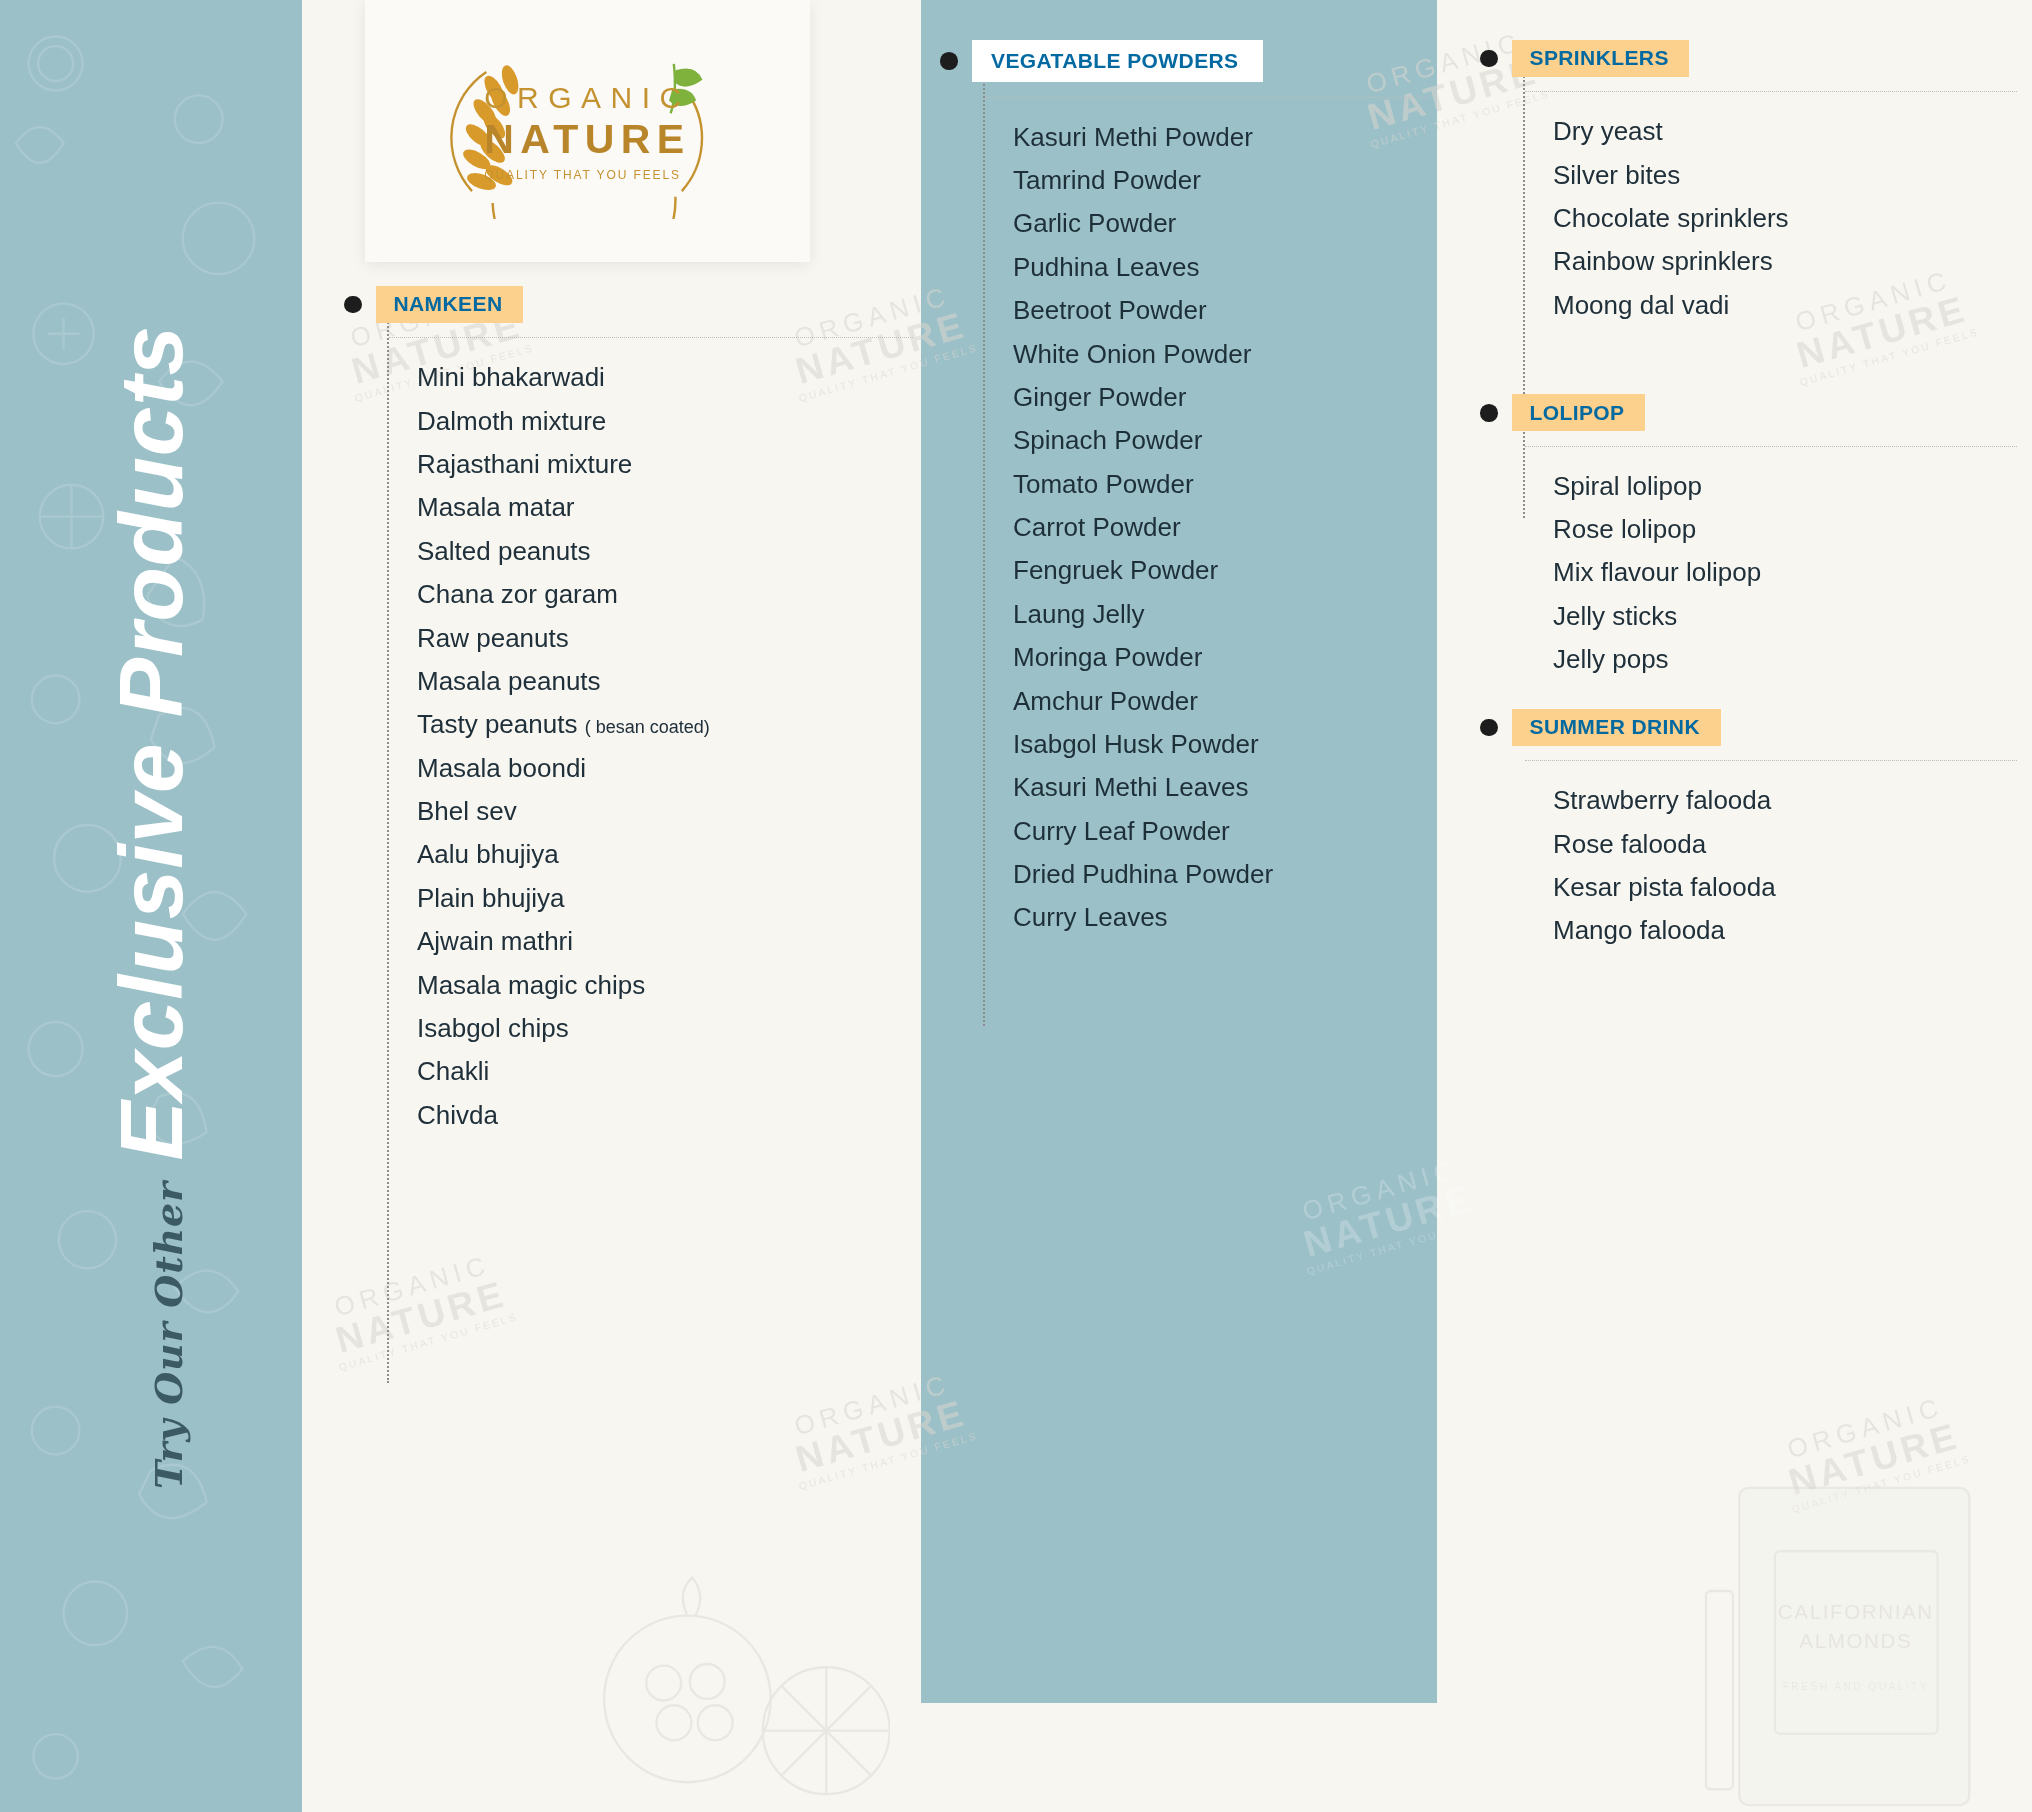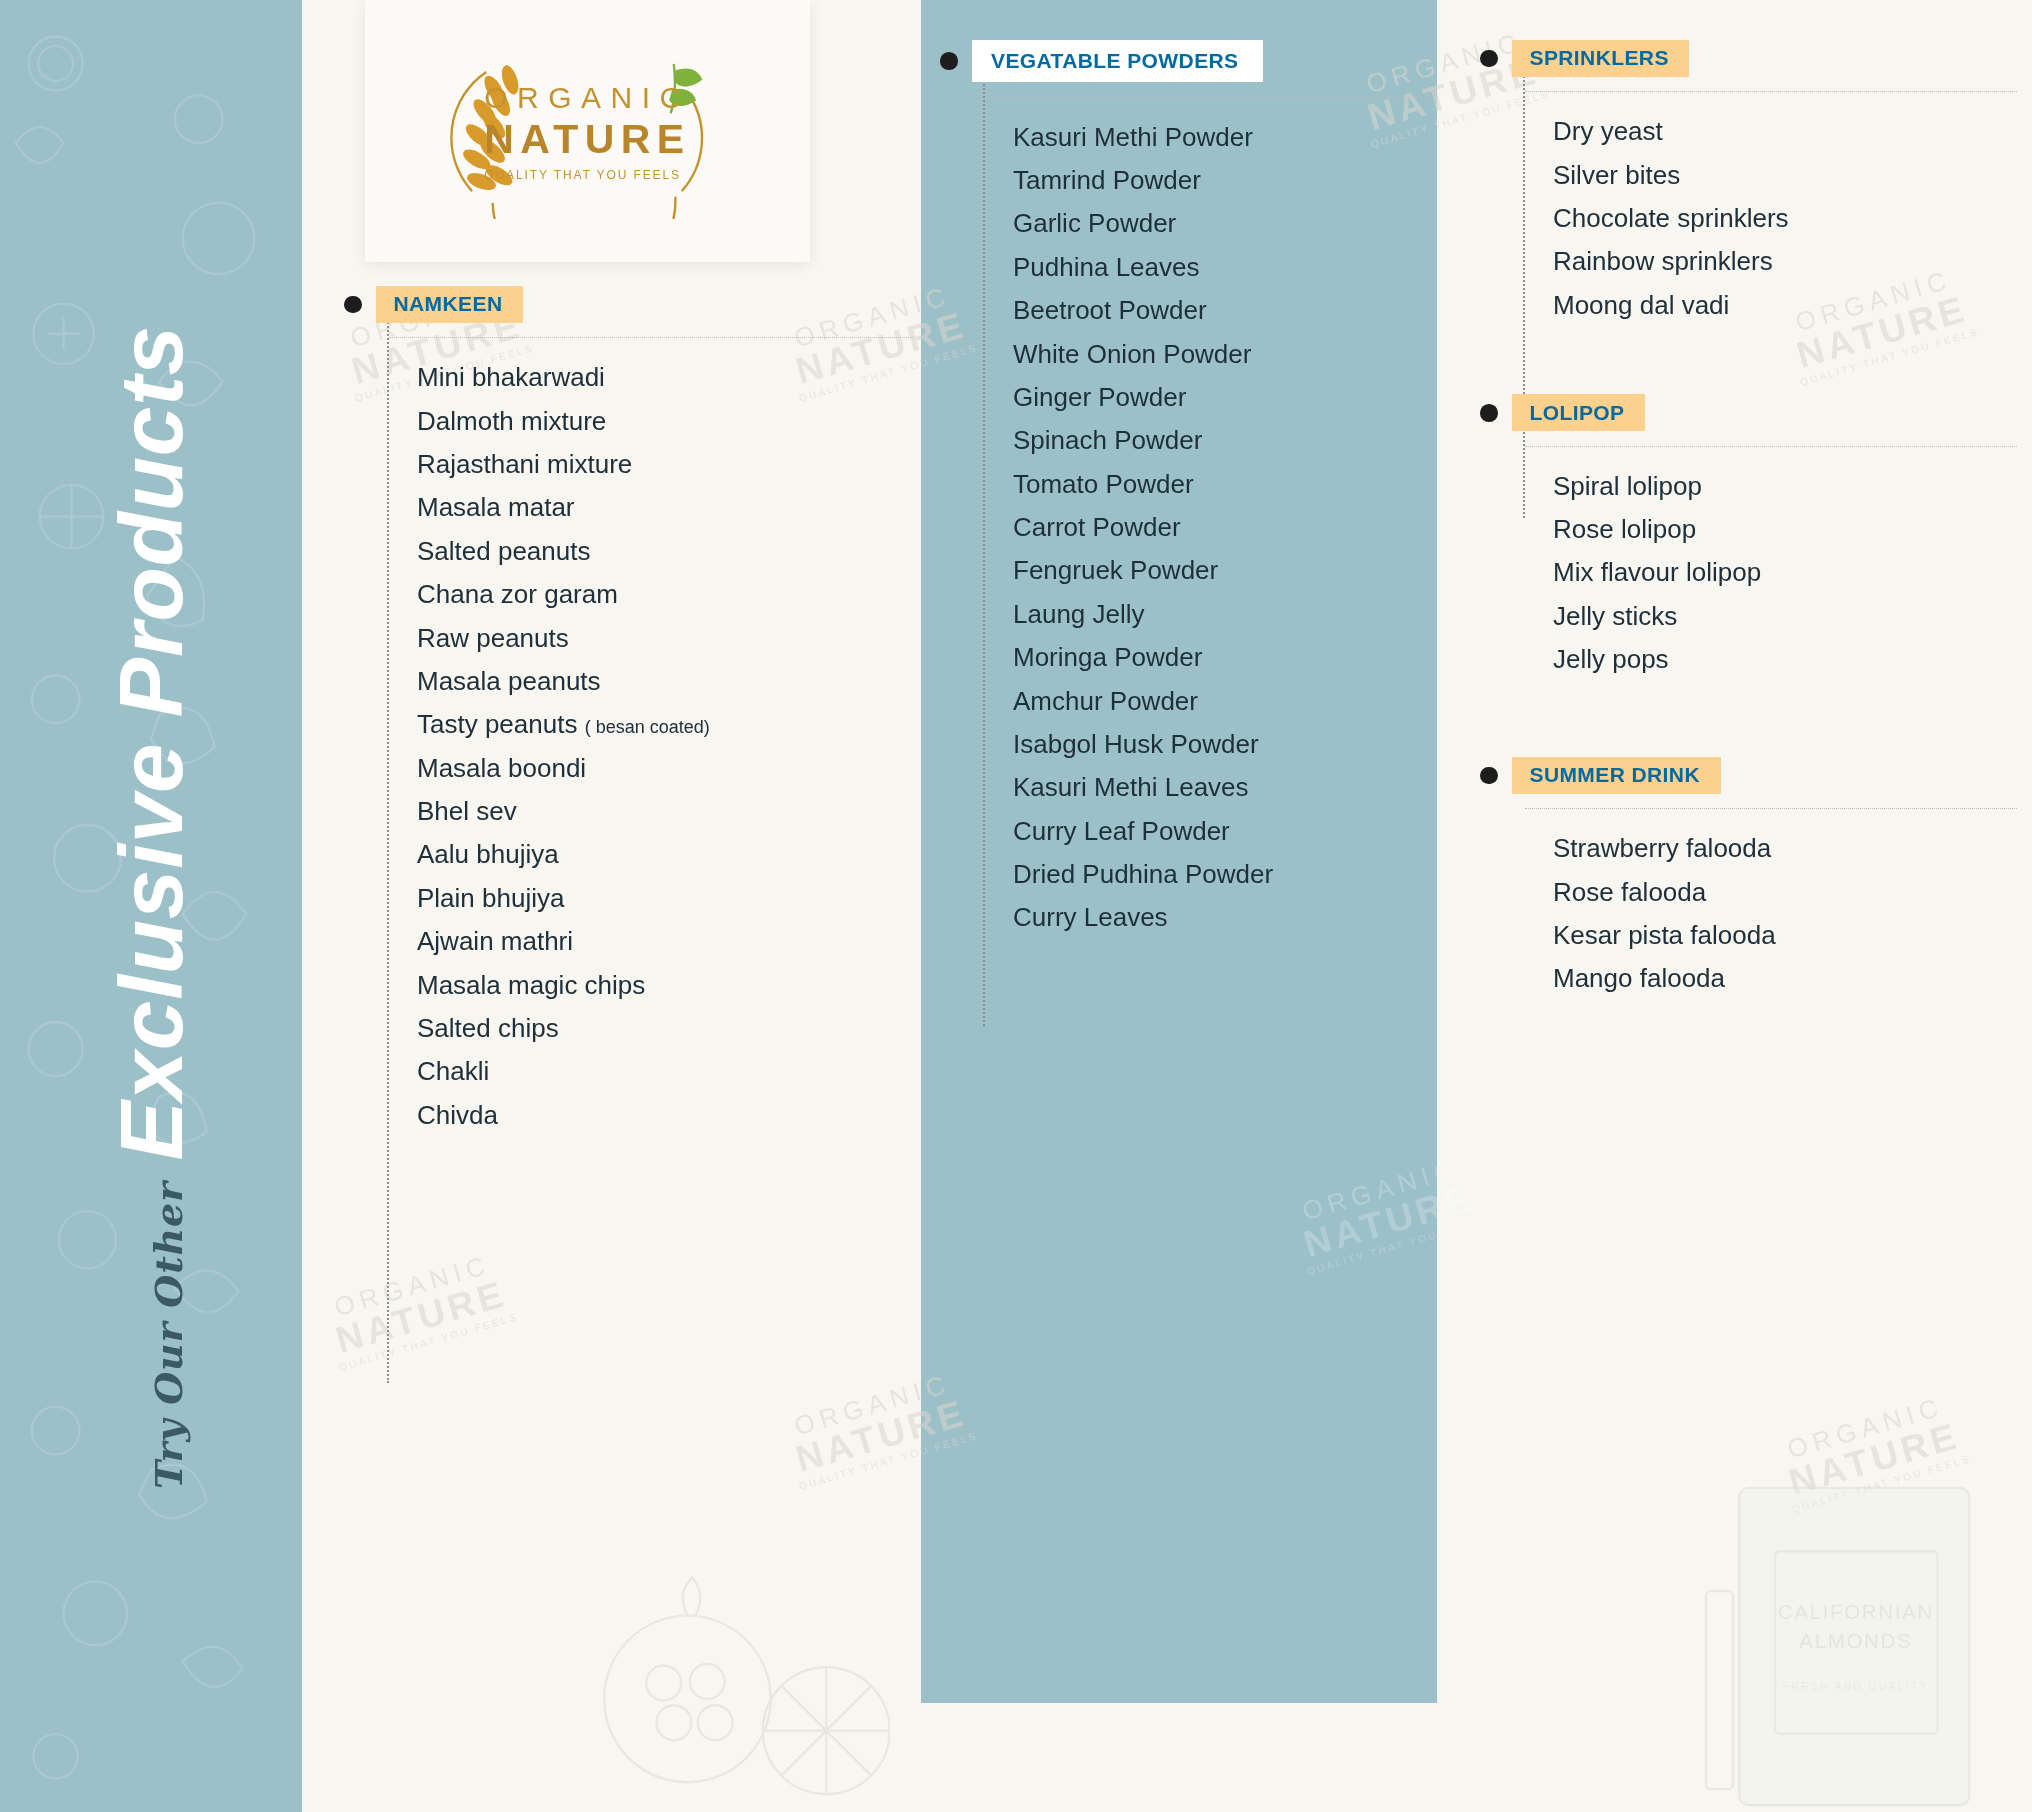--- a/index.html
+++ b/index.html
@@ -413,21 +413,21 @@
       <li>Chana zor garam</li>
       <li>Raw peanuts</li>
       <li>Masala peanuts</li>
       <li><span>Tasty peanuts</span> <span class="item-note">( besan coated)</span></li>
       <li>Masala boondi</li>
       <li>Bhel sev</li>
       <li>Aalu bhujiya</li>
       <li>Plain bhujiya</li>
       <li>Ajwain mathri</li>
       <li>Masala magic chips</li>
-      <li>Salted chips</li>
+      <li>Isabgol chips</li>
       <li>Chakli</li>
       <li>Chivda</li>
     </ul>
   </div>
 </div>
 
 <div class="col col-2">
   <div class="dotted-line"></div>
   <div class="section">
     <div class="section-header">
@@ -470,21 +470,21 @@
     <div class="title-underline indent"></div>
     <ul class="item-list">
       <li>Dry yeast</li>
       <li>Silver bites</li>
       <li>Chocolate sprinklers</li>
       <li>Rainbow sprinklers</li>
       <li>Moong dal vadi</li>
     </ul>
   </div>
 
-  <div class="section" style="margin-bottom:76px;">
+  <div class="section" style="margin-bottom:28px;">
     <div class="section-header">
       <span class="bullet"></span>
       <span class="hl"><span class="section-title">LOLIPOP</span></span>
     </div>
     <div class="title-underline indent"></div>
     <ul class="item-list">
       <li>Spiral lolipop</li>
       <li>Rose lolipop</li>
       <li>Mix flavour lolipop</li>
       <li>Jelly sticks</li>

